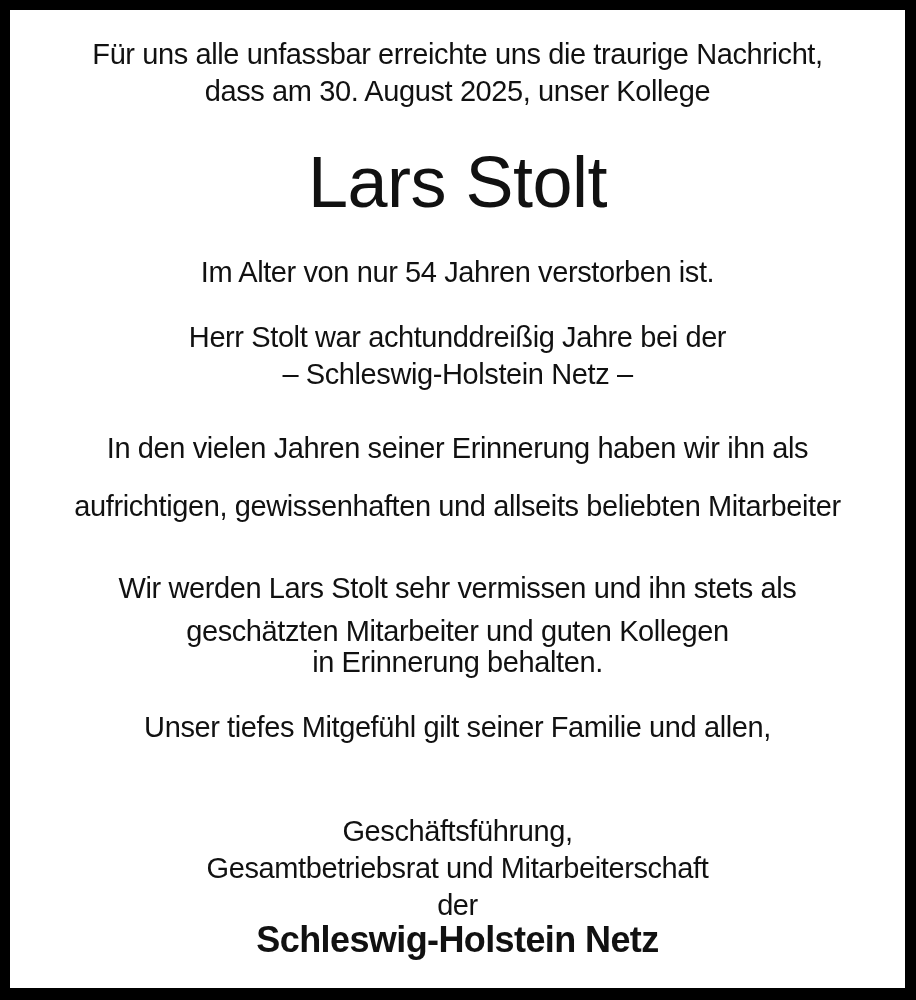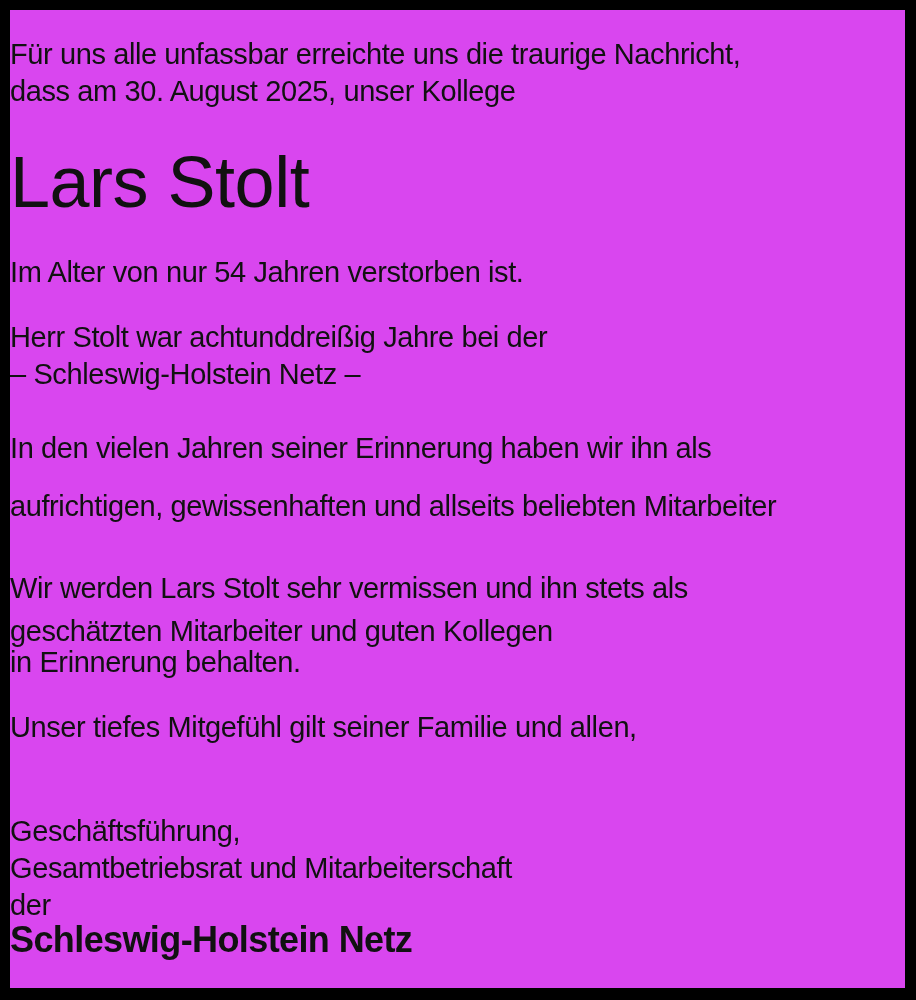--- a/index.html
+++ b/index.html
@@ -12,23 +12,24 @@
       height: 1000px;
       position: relative;
       overflow: hidden;
     }
     .frame {
       position: absolute;
       left: 10px;
       top: 10px;
       width: 895px;
       height: 978px;
-      background: #d946ef;
+      background: #ffffff;
       color: #111111;
       font-family: "Liberation Sans", sans-serif;
+      text-align: center;
     }
     .line {
       position: absolute;
       left: 0;
       width: 100%;
       white-space: nowrap;
       font-size: 29px;
       line-height: 36px;
       letter-spacing: -0.4px;
     }

